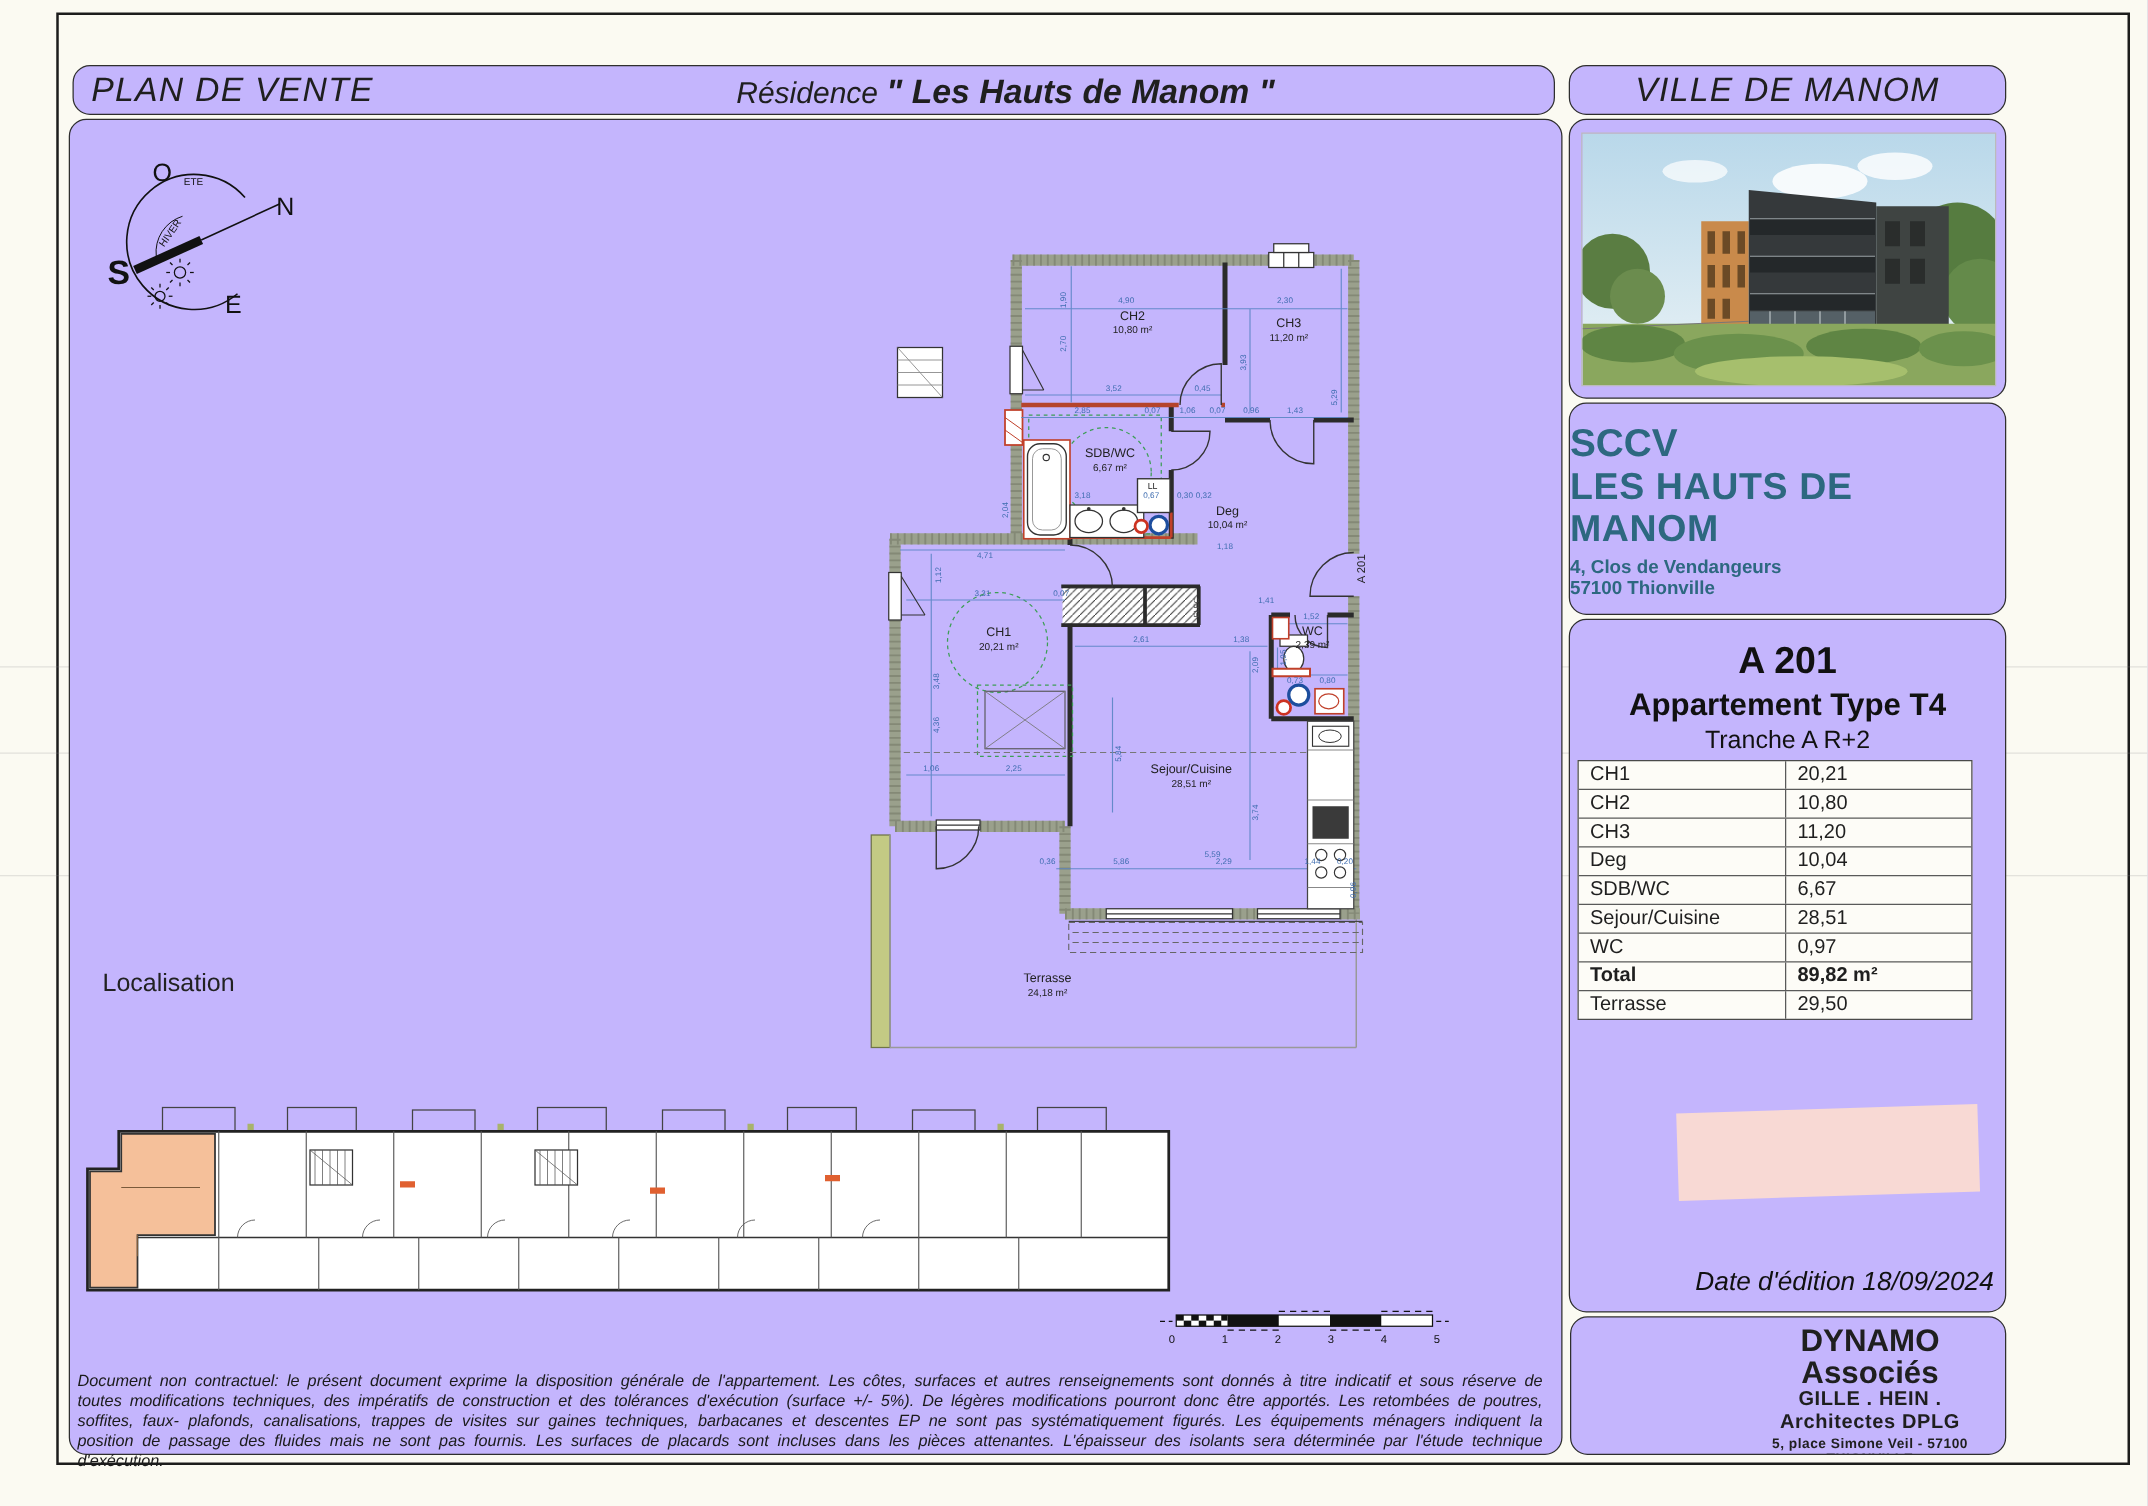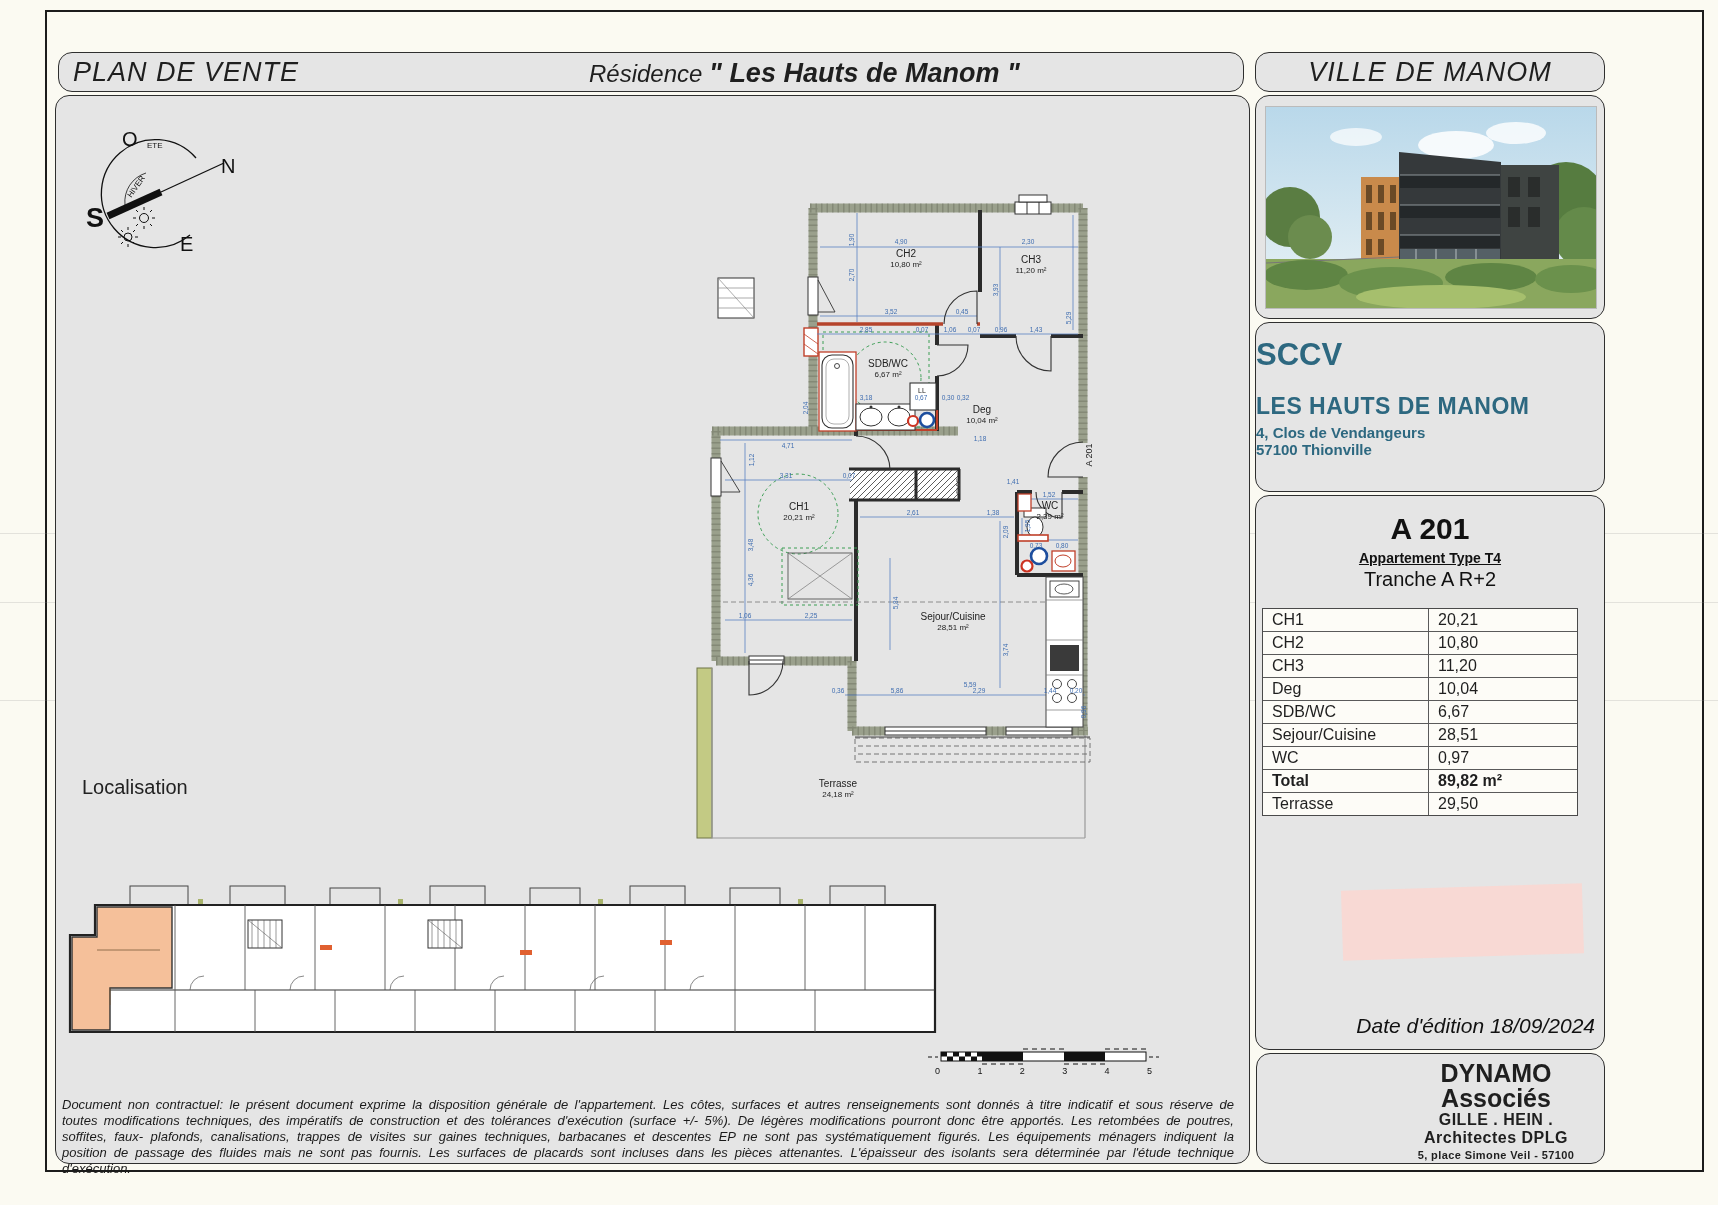--- a/index.html
+++ b/index.html
@@ -1,20 +1,20 @@
 <!DOCTYPE html>
 <html><head>
 <meta charset="utf-8">
 <style>
   html,body{margin:0;padding:0;background:#e8e6dd;}
   .page{position:relative;width:1718px;height:1205px;background:#fbfaf2;overflow:hidden;
         font-family:"Liberation Sans",sans-serif;color:#1f1f1f;}
   .abs{position:absolute;}
   .frame{position:absolute;border:2px solid #1c1c1c;}
-  .box{position:absolute;border:1.6px solid #2f2f2f;border-radius:14px;background:#e5e5e5;}
+  .box{position:absolute;border:1.6px solid #2f2f2f;border-radius:14px;background:#c4b5fd;}
   .scanline{position:absolute;left:0;width:1718px;height:1px;background:rgba(140,140,140,.22);}
   
   .h-title{font-style:italic;font-size:27px;letter-spacing:1px;}
   .h-res{font-style:italic;font-size:24px;}
   .h-res b{font-size:27px;}
   
   .room-label{position:absolute;text-align:center;line-height:1.15;color:#222;white-space:nowrap;}
   .room-name{display:block;font-size:10px;}
   .room-area{display:block;font-size:8px;}
   .dim-label{position:absolute;font-size:6.5px;color:#3f6db0;white-space:nowrap;}
@@ -448,28 +448,28 @@
       <ellipse cx="40" cy="168" rx="42" ry="15" fill="#5f8544"></ellipse>
       <ellipse cx="125" cy="176" rx="52" ry="16" fill="#6b914c"></ellipse>
       <ellipse cx="225" cy="170" rx="46" ry="14" fill="#5f8544"></ellipse>
       <ellipse cx="305" cy="172" rx="36" ry="14" fill="#6b914c"></ellipse>
       <ellipse cx="175" cy="190" rx="85" ry="12" fill="#a6bf6d"></ellipse>
     </svg>
   </div>
 
   <div class="box sccv" style="left:1255px;top:322px;width:348px;height:168px;">
     <div style="font-size:31px;font-weight:600;margin-top:14px;">SCCV</div>
-    <div style="font-size:23px;font-weight:600;letter-spacing:.5px;margin-top:20px;">LES HAUTS DE MANOM</div>
+    <div style="font-size:30px;font-weight:600;letter-spacing:.5px;">LES HAUTS DE MANOM</div>
     <div style="font-size:15px;font-weight:600;margin-top:4px;">4, Clos de Vendangeurs</div>
     <div style="font-size:15px;font-weight:600;">57100 Thionville</div>
   </div>
 
   <div class="box" style="left:1255px;top:495px;width:348px;height:553px;">
     <div class="unit-head" style="font-size:30px;font-weight:bold;margin-top:16px;">A 201</div>
-    <div class="unit-head" style="font-size:14px;font-weight:bold;margin-top:4px;text-decoration:underline;">Appartement Type T4</div>
+    <div class="unit-head" style="font-size:25px;font-weight:bold;margin-top:4px;">Appartement Type T4</div>
     <div class="unit-head" style="font-size:20px;margin-top:2px;">Tranche A R+2</div>
   </div>
   <div class="areas-table" style="left:1262px;top:608px;width:314px;">
 
       <div class="area-row">
         <span class="area-label">CH1</span>
         <span class="area-value">20,21</span>
       </div>
 
       <div class="area-row">

